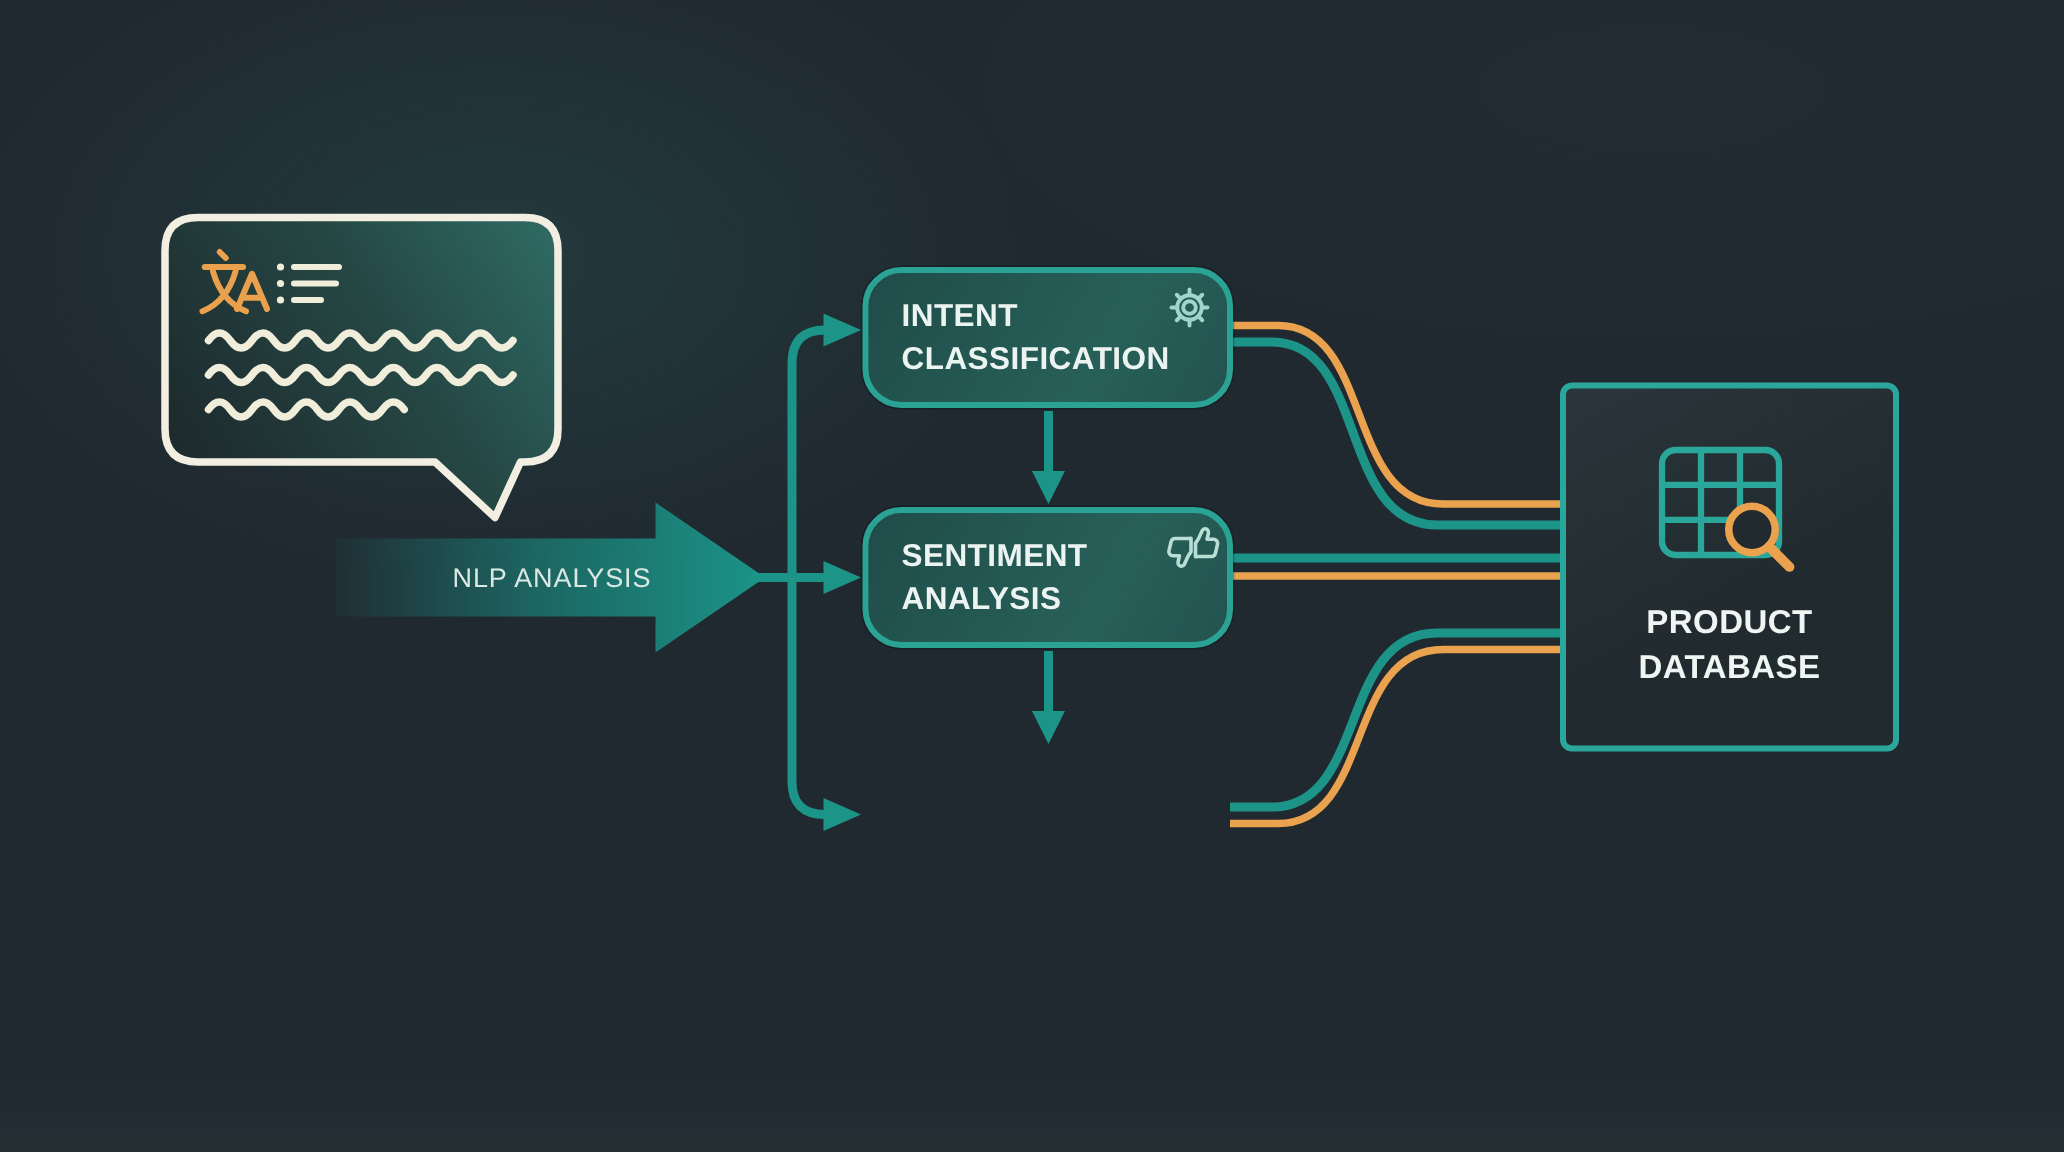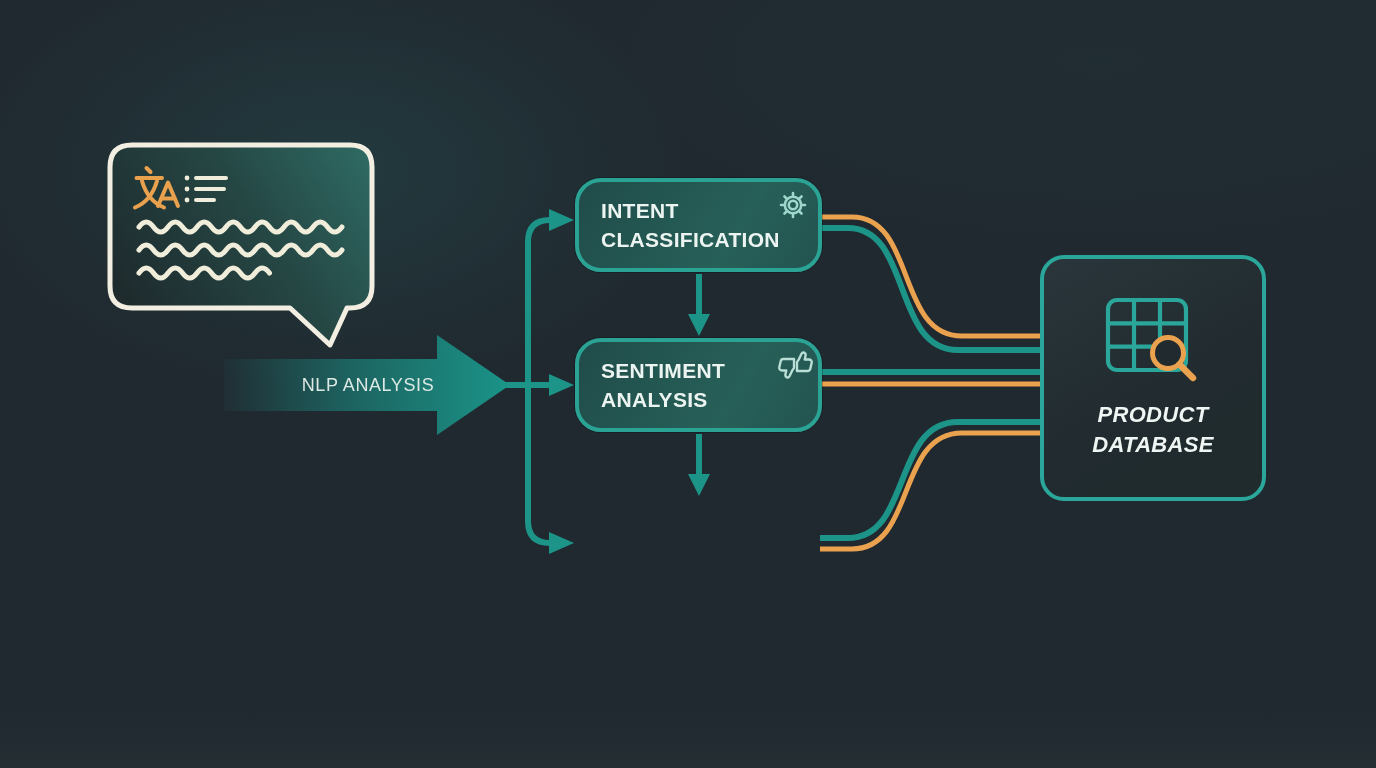--- a/index.html
+++ b/index.html
@@ -20,23 +20,22 @@
     background:linear-gradient(120deg,#204c4a 0%,#276058 65%,#235350 100%);
     box-shadow:0 0 0 1px rgba(0,0,0,0.25);
   }
   .node-label{
     position:absolute;left:22px;top:50%;transform:translateY(-50%);width:202px;
     color:#ecf4f1;font-weight:bold;font-size:21px;line-height:29px;letter-spacing:.3px;
   }
   .node-icon{position:absolute;}
   #db-box{
     position:absolute;left:1040px;top:255px;width:226px;height:246px;box-sizing:border-box;
-    border:4px solid #2aa79a;border-radius:24px;z-index:2;
+    border:4px solid #2aa79a;border-radius:8px;z-index:2;
     background:linear-gradient(150deg,#2a363b 0%,#212b30 55%,#1f2b2c 100%);
-    font-style:italic;
   }
   .db-label{
     position:absolute;left:0;top:141px;width:100%;text-align:center;
     color:#eef5f2;font-weight:bold;font-size:22px;line-height:30px;letter-spacing:.3px;
   }
   #nlp-arrow-label{
     position:absolute;left:228px;top:362px;width:280px;height:46px;z-index:2;
     display:flex;align-items:center;justify-content:center;
     color:#dce8e4;font-weight:normal;font-size:18px;letter-spacing:.6px;white-space:nowrap;
   }

